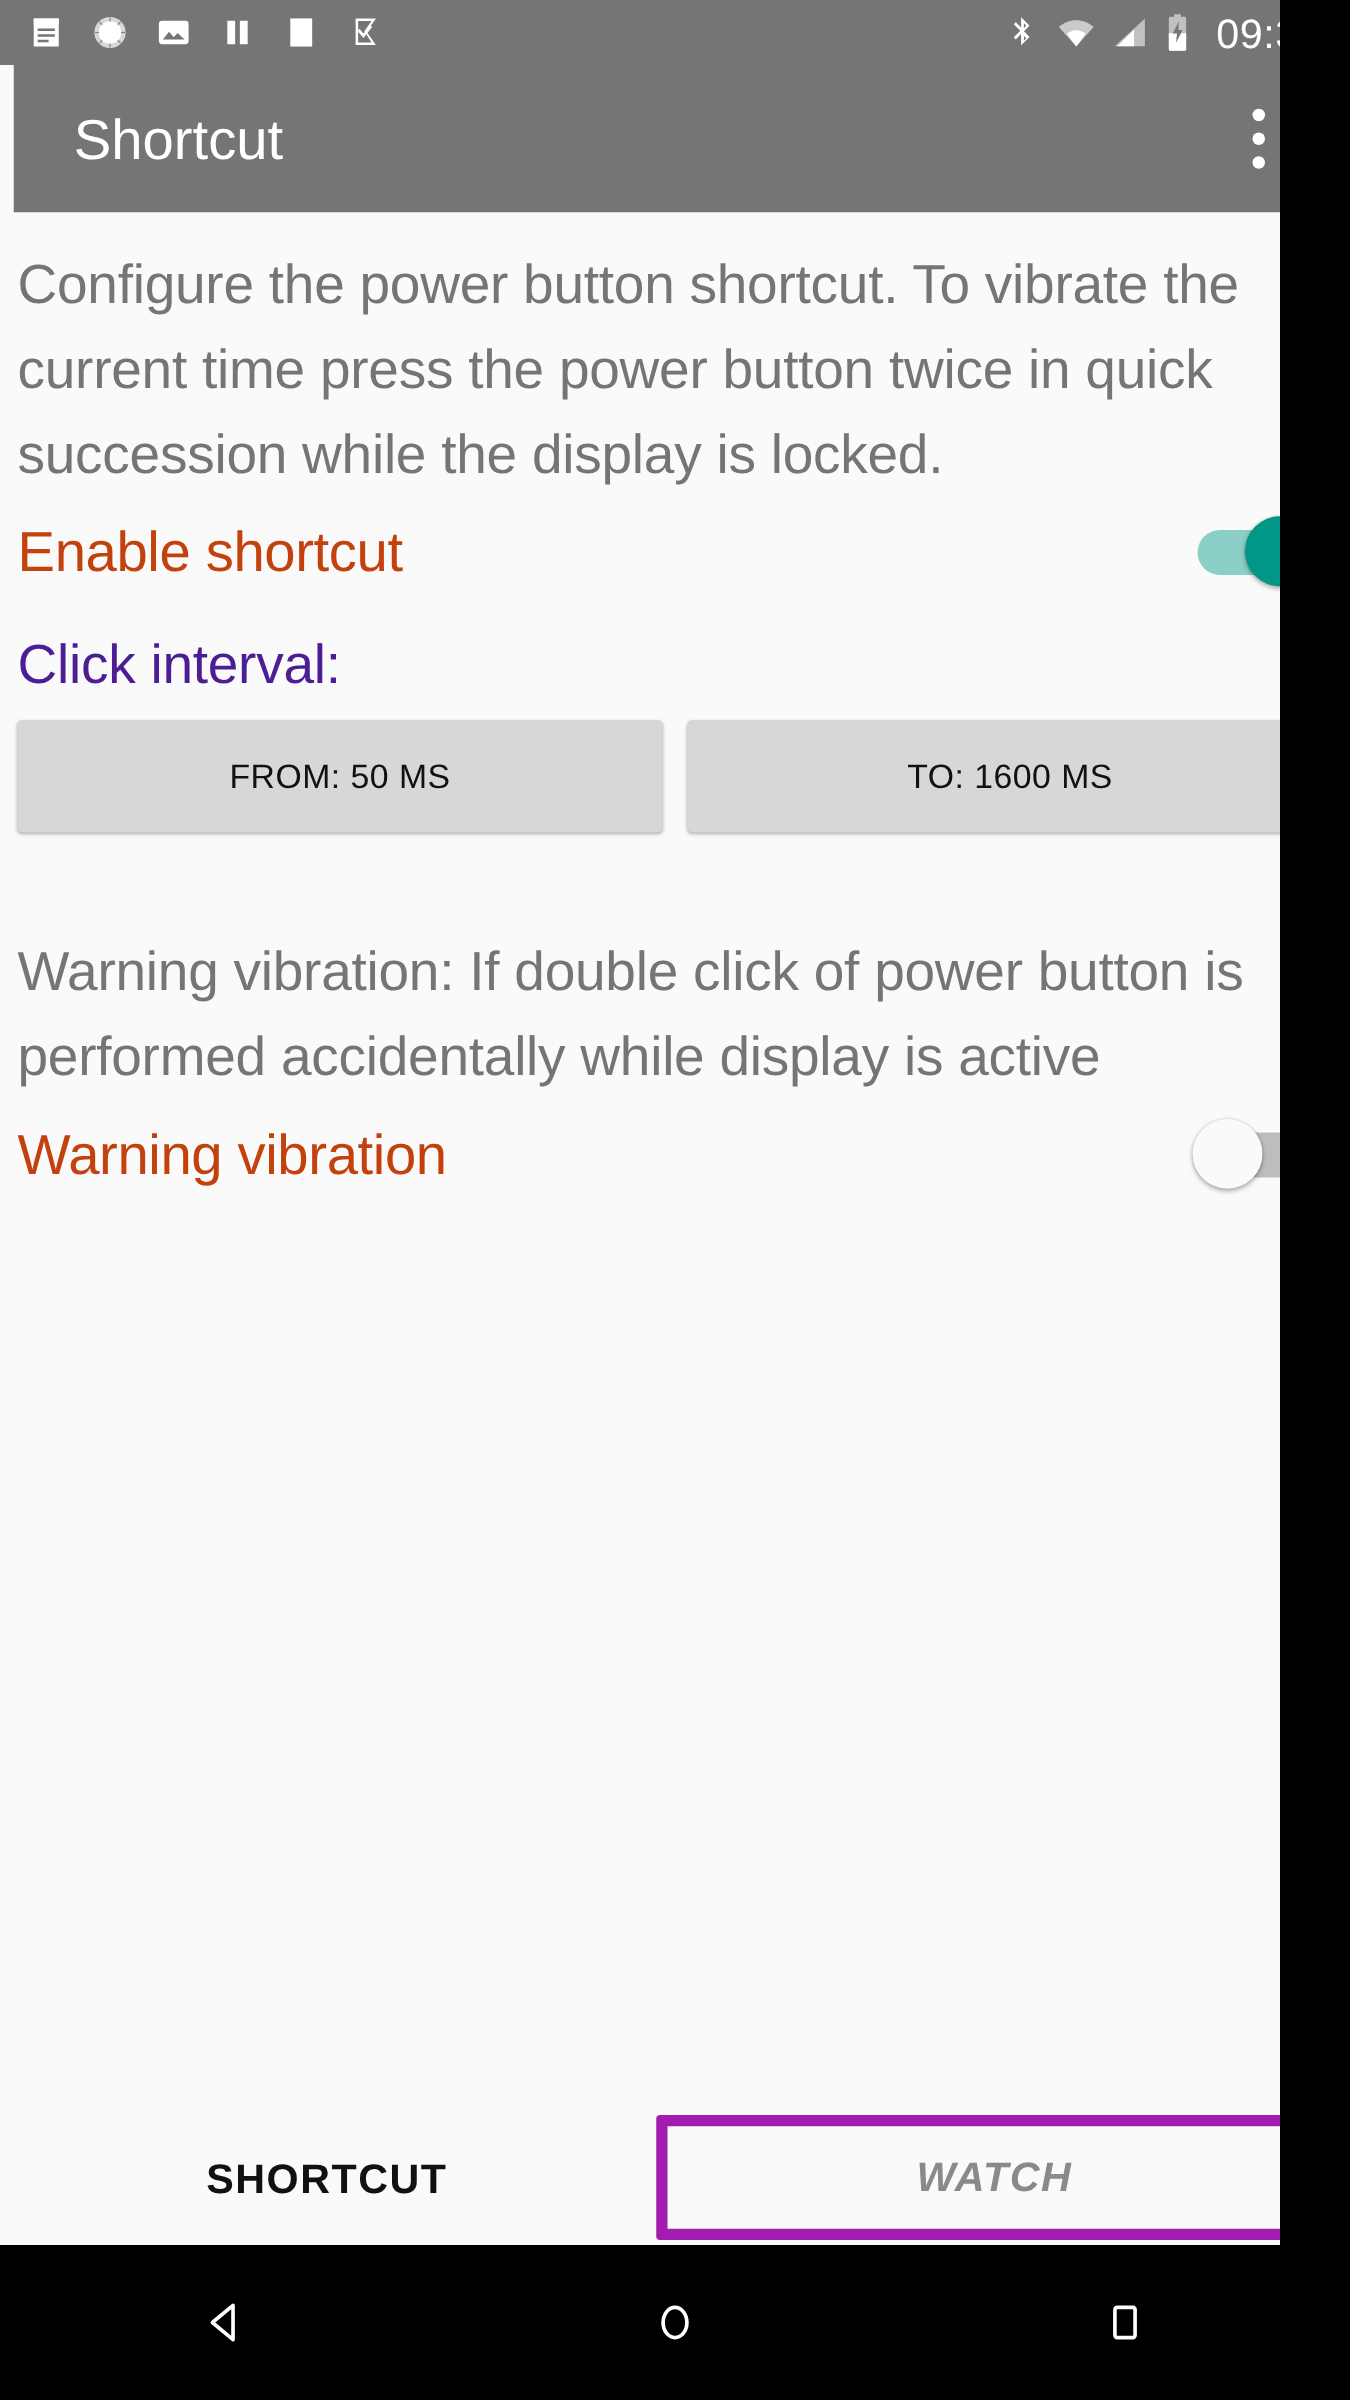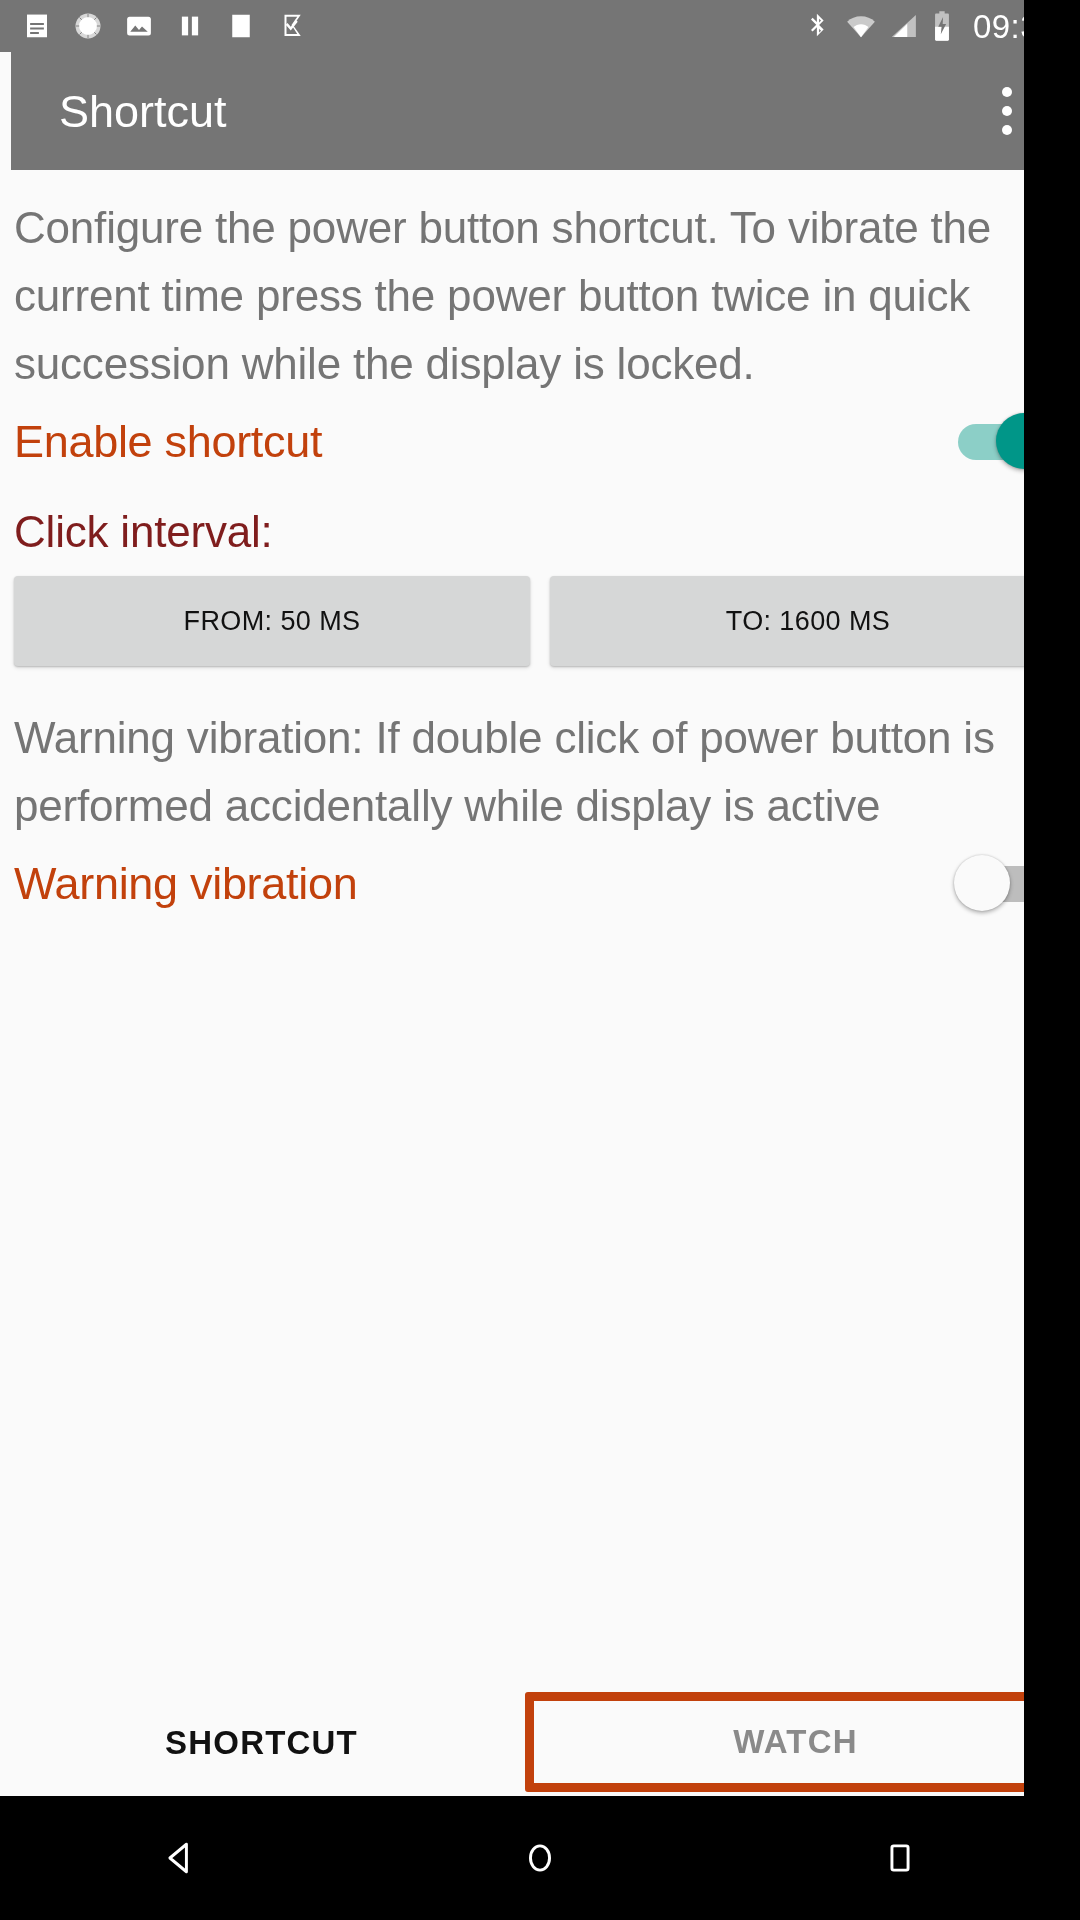--- a/index.html
+++ b/index.html
@@ -156,21 +156,21 @@
     border-radius: 50%;
     box-shadow: 0 2px 4px rgba(0,0,0,0.30), 0 0 2px rgba(0,0,0,0.18);
   }
   .switch.on .track { background: #8CCFC7; }
   .switch.on .thumb { right: 0px; background: #009688; }
   .switch.off .track { background: #BDBDBD; }
   .switch.off .thumb { left: 0px; background: #FAFAFA; }
 
   
   .subhead {
-    color: #7f1d1d;
+    color: #4c1d95;
     font-size: 44px;
     font-weight: 400;
     letter-spacing: -0.2px;
     line-height: 1;
     padding: 26px 0 22px 0;
   }
 
   
   .btn-row {
     display: flex;
@@ -187,21 +187,21 @@
     font-family: "Liberation Sans", sans-serif;
     font-size: 27px;
     font-weight: 500;
     letter-spacing: 0.4px;
     cursor: pointer;
     display: flex;
     align-items: center;
     justify-content: center;
   }
 
-  .spacer-para { padding-top: 38px; }
+  .spacer-para { padding-top: 38px; margin-top: 40px; }
 
   
   .tab-bar {
     position: absolute;
     left: 0;
     bottom: 124px;
     width: 1080px;
     height: 106px;
     background: #FAFAFA;
     display: flex;
@@ -214,23 +214,24 @@
     justify-content: center;
     box-sizing: border-box;
     cursor: pointer;
     font-size: 33px;
     font-weight: 700;
     letter-spacing: 1.2px;
   }
   .tab.selected { color: #111111; }
   .tab.unselected { color: #8A8A8A; }
   .tab.highlight {
-    border: 9px solid #c2410c;
+    border: 9px solid #a21caf;
     border-radius: 3px;
     margin: 2px 14px 4px 2px;
+    font-style: italic;
   }
 
   
   .nav-bar {
     position: absolute;
     left: 0;
     bottom: 0;
     width: 1080px;
     height: 124px;
     background: #000000;

